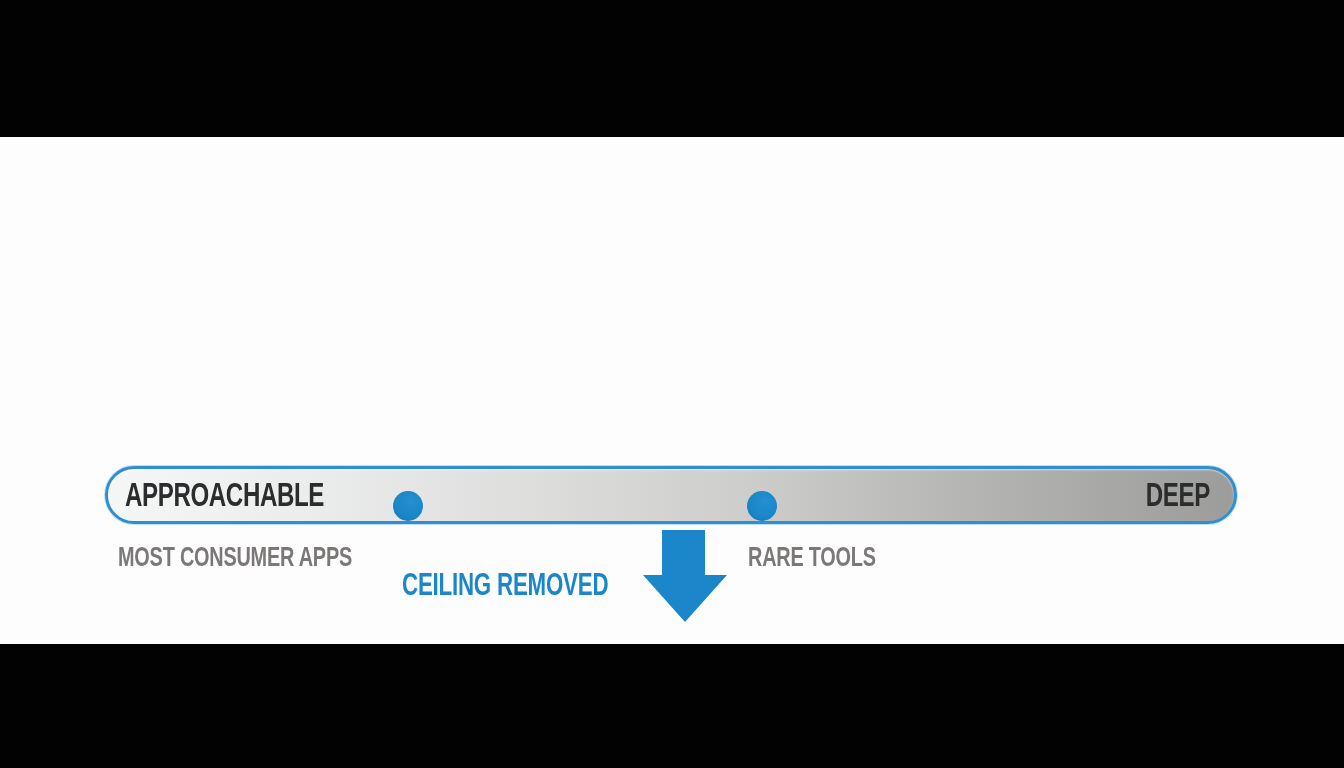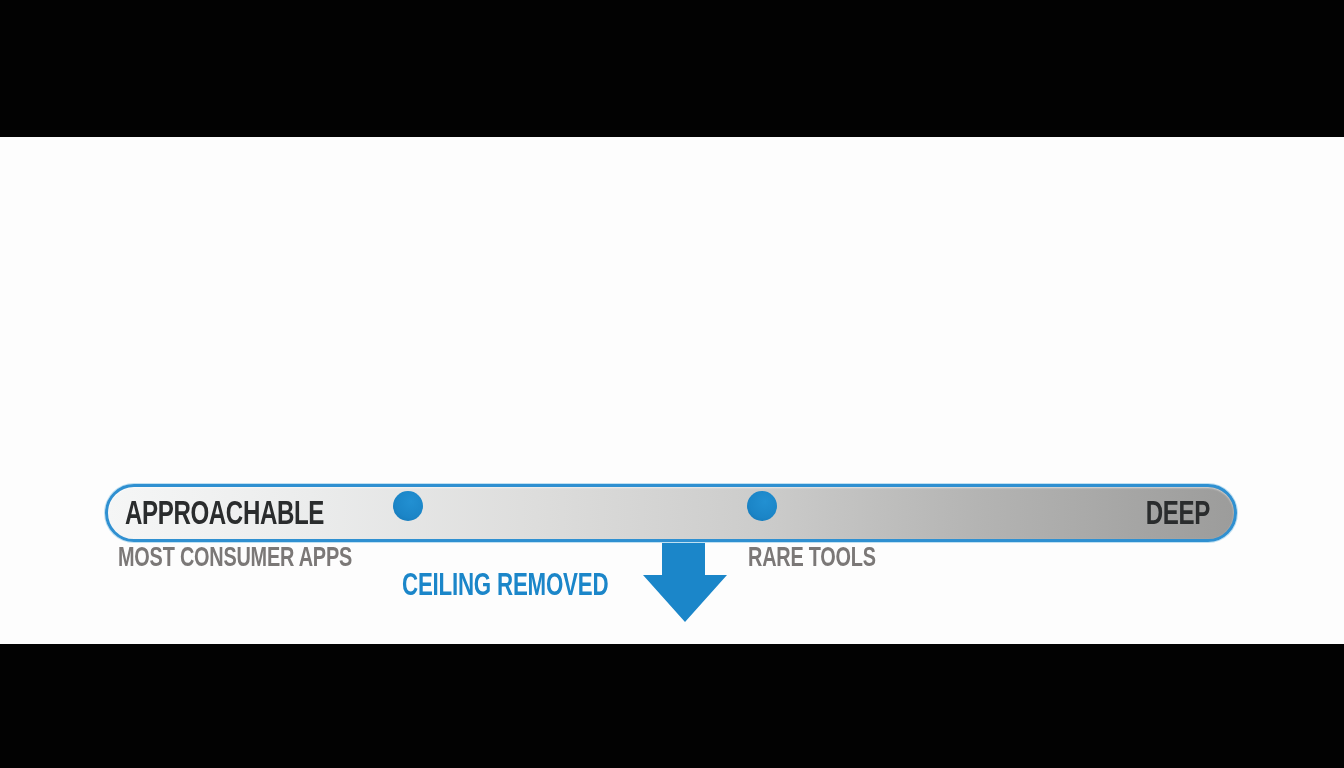--- a/index.html
+++ b/index.html
@@ -13,21 +13,21 @@
     position: absolute; left: 0; width: 1344px; background: #020202;
   }
   .letterbox.top { top: 0; height: 137px; }
   .letterbox.bottom { top: 644px; height: 124px; }
   .canvas {
     position: absolute; left: 0; top: 137px; width: 1344px; height: 507px;
     background: #fdfdfd;
   }
   
   .bar {
-    position: absolute; left: 105px; top: 347px; width: 1132px; height: 58px;
+    position: absolute; left: 105px; top: 329px; width: 1132px; height: 58px;
     border: 3px solid #2f90d1;
     border-radius: 29px;
     background: linear-gradient(to right,
       #f5f6f6 0%, #ebecec 18%, #dddddc 38%, #cccccb 58%, #b3b3b2 78%, #9c9c9b 100%);
     box-shadow: 0 0 0 1px #bfe0f2, inset 0 1px 2px rgba(255,255,255,0.6);
     display: flex; align-items: center; justify-content: space-between;
     padding-left: 17px; padding-right: 24px;
     z-index: 3;
   }
   .bar-label {

